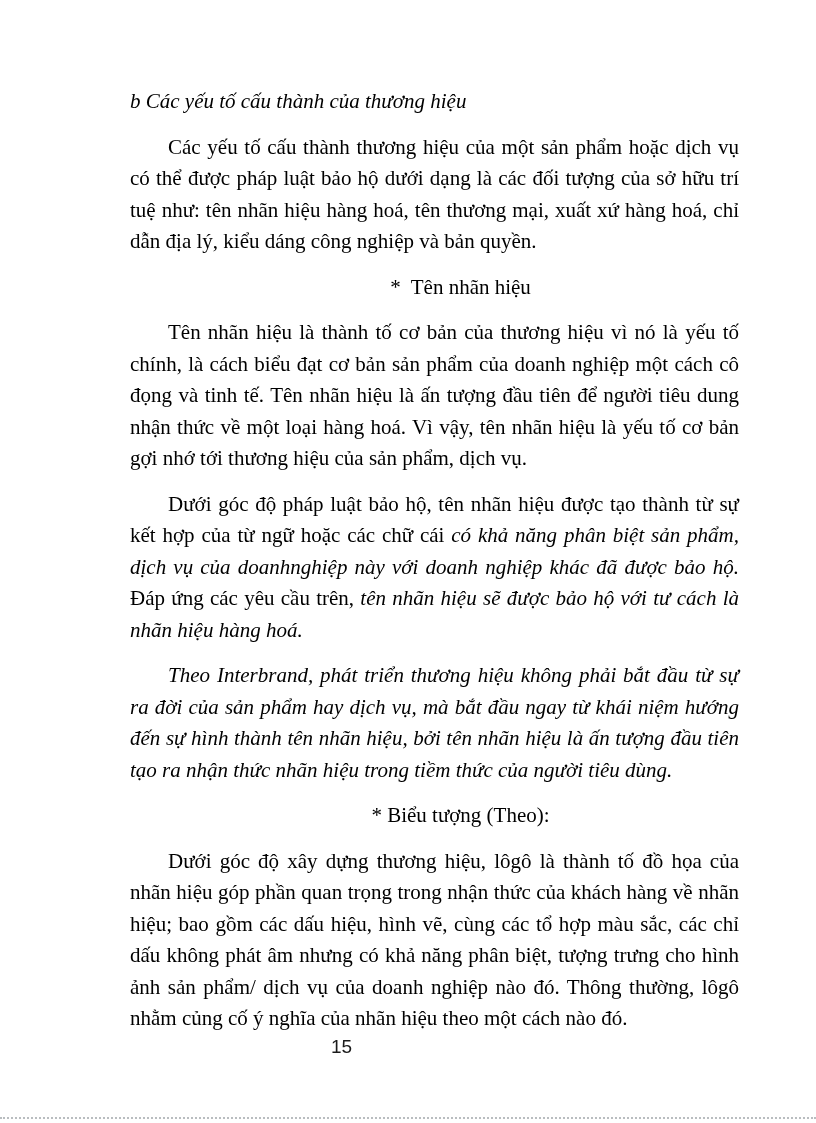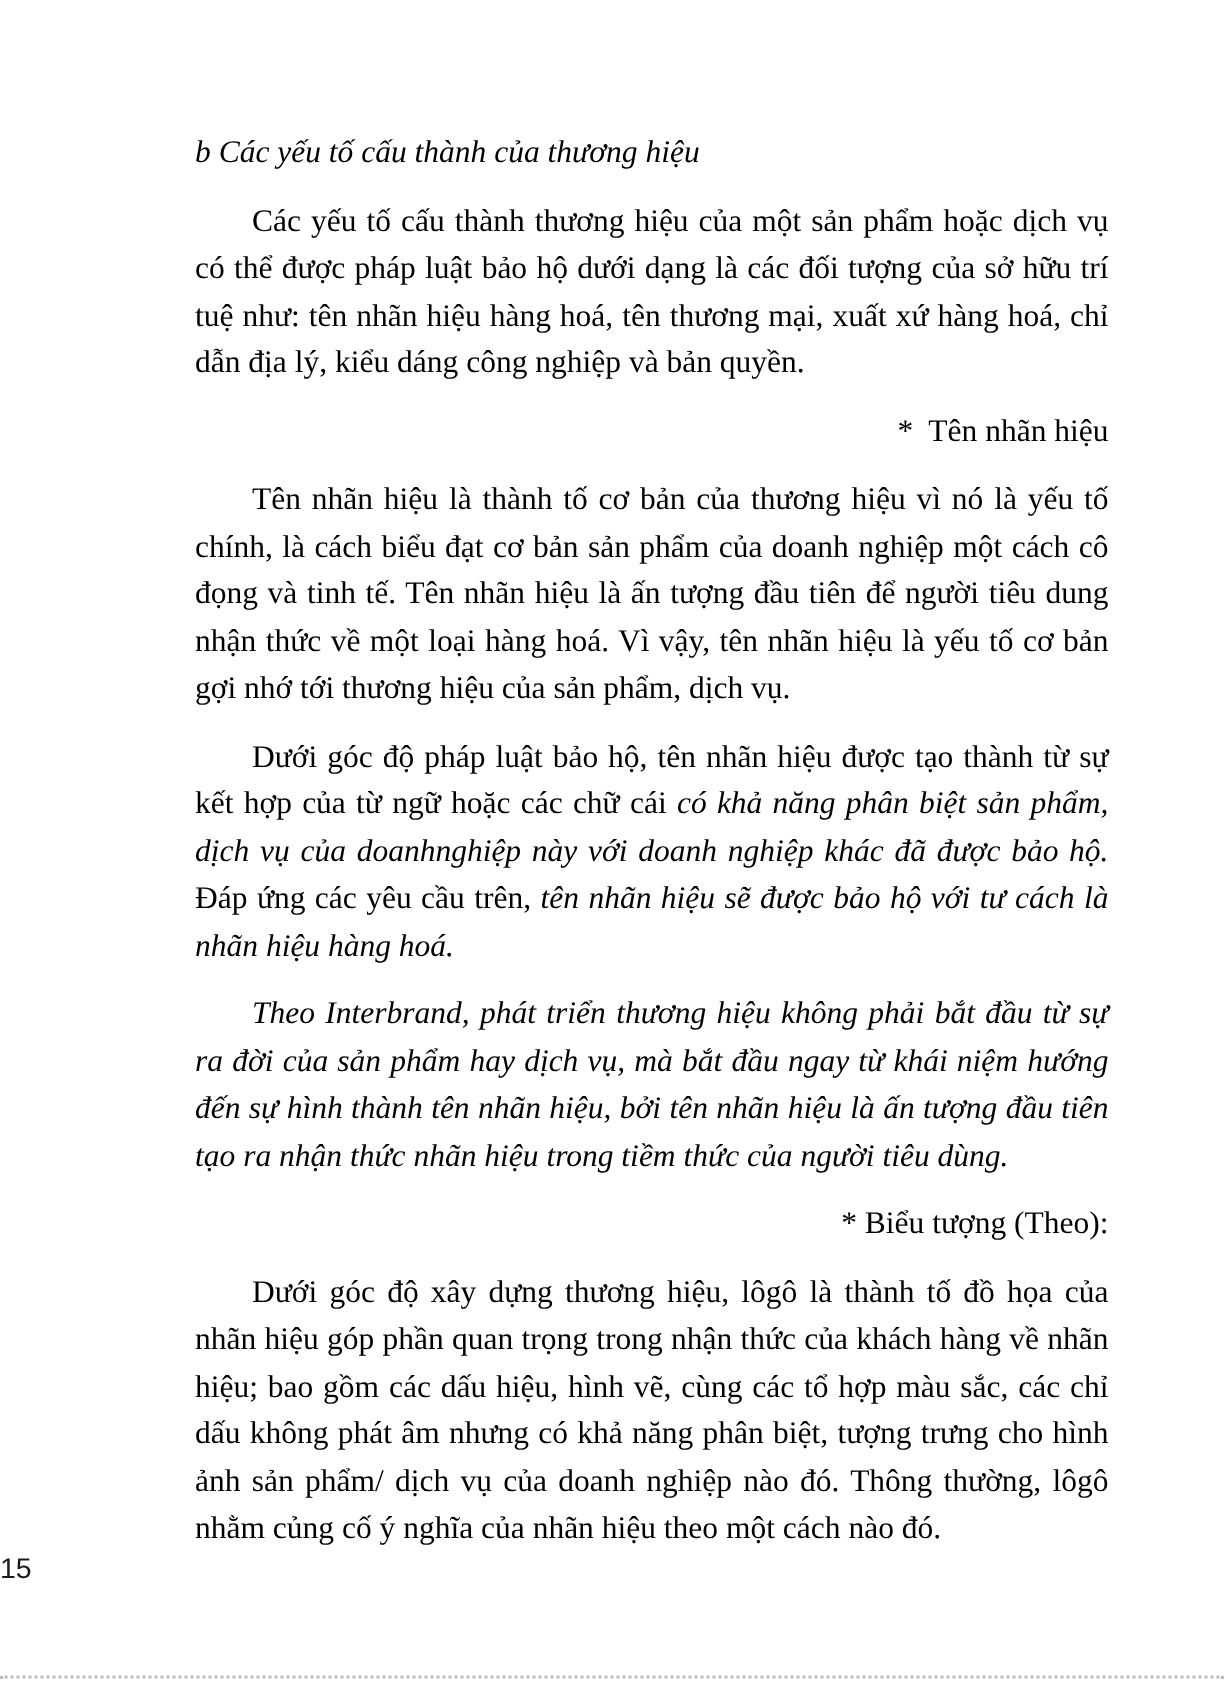--- a/index.html
+++ b/index.html
@@ -34,31 +34,31 @@
     text-align: justify;
     text-indent: 38px;
   }
   .content p.heading {
     font-style: italic;
     text-indent: 0;
     text-align: left;
   }
   .content p.subheading {
     text-indent: 52px;
-    text-align: right;
+    text-align: center;
   }
   .run-regular { font-style: normal; font-weight: normal; }
   .run-italic  { font-style: italic; }
   .run-bold    { font-weight: normal; }
   .footer {
     position: absolute;
     left: 0;
     top: 1036px;
     width: 683px;
-    text-align: left;
+    text-align: center;
   }
   .page-number {
     font-family: "Liberation Sans", sans-serif;
     font-size: 19px;
     color: #1a1a1a;
   }
   .page-edge {
     position: absolute;
     left: 0;
     top: 1117px;

